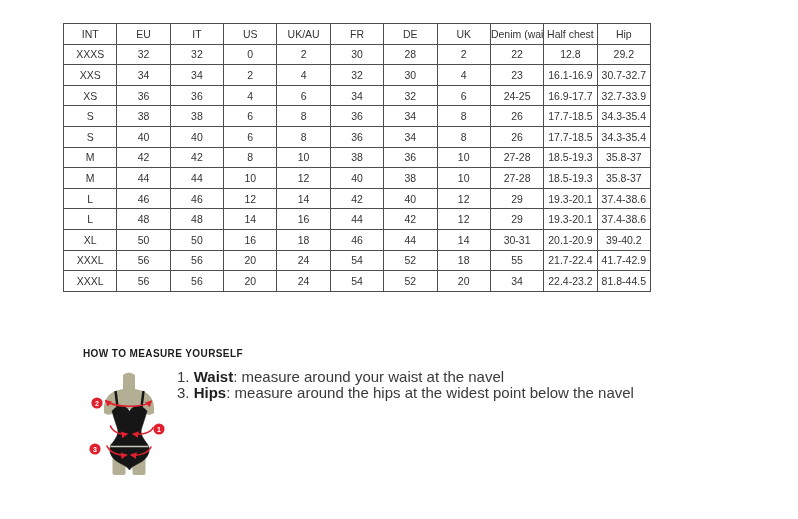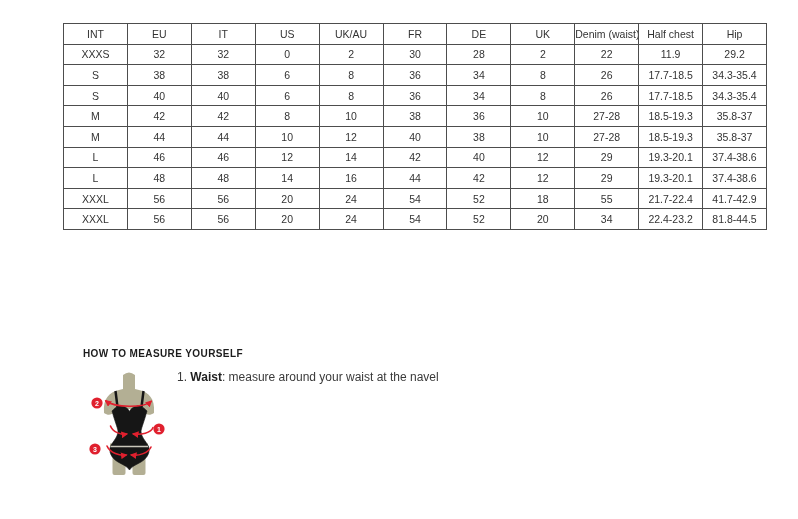--- a/index.html
+++ b/index.html
@@ -2,21 +2,21 @@
 <html><head>
 <meta charset="utf-8">
 <style>
   * { margin:0; padding:0; box-sizing:border-box; }
   html,body { width:798px; height:519px; background:#ffffff; overflow:hidden;
               font-family:"Liberation Sans", sans-serif; }
   body { position:relative; }
 
   
   .size-table {
-    position:absolute; left:63px; top:23px; width:704px;
+    position:absolute; left:63px; top:23px; width:588px;
     border-collapse:collapse; table-layout:fixed;
     font-size:10.5px; color:#333333;
   }
   .size-table th, .size-table td {
     border:1px solid #4d4d4d;
     height:20.6px;
     text-align:center; vertical-align:middle;
     font-weight:normal; padding:0;
     white-space:nowrap; overflow:hidden;
   }
@@ -26,21 +26,21 @@
     position:absolute; left:63px; top:348px;
     font-size:10px; font-weight:bold; letter-spacing:0.4px;
     color:#1c1c1c;
     padding-left:20px;
   }
   .measure-illustration {
     position:absolute; left:84px; top:366px; width:92px; height:115px;
   }
   .measure-list {
     position:absolute; left:177px; top:369px;
-    font-size:12px; color:#3a3a3a; line-height:16px;
+    font-size:15px; color:#3a3a3a; line-height:16px;
     list-style:none;
   }
   .measure-item { white-space:nowrap; }
   .measure-item .label { font-weight:bold; color:#1f1f1f; }
 
   .badge-num {
     font-family:"Liberation Sans", sans-serif;
     font-weight:bold; font-size:7px; fill:#ffffff;
     text-anchor:middle;
   }
@@ -68,22 +68,48 @@
       <tr>
         <td>XXXS</td>
         <td>32</td>
         <td>32</td>
         <td>0</td>
         <td>2</td>
         <td>30</td>
         <td>28</td>
         <td>2</td>
         <td>22</td>
-        <td>11.9</td>
+        <td>12.8</td>
         <td>29.2</td>
+      </tr>
+      <tr>
+        <td>XXS</td>
+        <td>34</td>
+        <td>34</td>
+        <td>2</td>
+        <td>4</td>
+        <td>32</td>
+        <td>30</td>
+        <td>4</td>
+        <td>23</td>
+        <td>16.1-16.9</td>
+        <td>30.7-32.7</td>
+      </tr>
+      <tr>
+        <td>XS</td>
+        <td>36</td>
+        <td>36</td>
+        <td>4</td>
+        <td>6</td>
+        <td>34</td>
+        <td>32</td>
+        <td>6</td>
+        <td>24-25</td>
+        <td>16.9-17.7</td>
+        <td>32.7-33.9</td>
       </tr>
       <tr>
         <td>S</td>
         <td>38</td>
         <td>38</td>
         <td>6</td>
         <td>8</td>
         <td>36</td>
         <td>34</td>
         <td>8</td>
@@ -148,20 +174,33 @@
         <td>48</td>
         <td>48</td>
         <td>14</td>
         <td>16</td>
         <td>44</td>
         <td>42</td>
         <td>12</td>
         <td>29</td>
         <td>19.3-20.1</td>
         <td>37.4-38.6</td>
+      </tr>
+      <tr>
+        <td>XL</td>
+        <td>50</td>
+        <td>50</td>
+        <td>16</td>
+        <td>18</td>
+        <td>46</td>
+        <td>44</td>
+        <td>14</td>
+        <td>30-31</td>
+        <td>20.1-20.9</td>
+        <td>39-40.2</td>
       </tr>
       <tr>
         <td>XXXL</td>
         <td>56</td>
         <td>56</td>
         <td>20</td>
         <td>24</td>
         <td>54</td>
         <td>52</td>
         <td>18</td>
@@ -242,13 +281,14 @@
     <circle cx="75" cy="63" r="5.6" fill="#E0202E"></circle>
     <text class="badge-num" x="75" y="65.6">1</text>
 
     <circle cx="11" cy="83" r="5.6" fill="#E0202E"></circle>
     <text class="badge-num" x="11" y="85.6">3</text>
   </g>
 </svg>
 
 <ol class="measure-list">
   <li class="measure-item"><span>1.</span>&nbsp;<span class="label">Waist</span><span>: measure around your waist at the navel</span></li>
+  <li class="measure-item"><span>3.</span>&nbsp;<span class="label">Hips</span><span>: measure around the hips at the widest point below the navel</span></li>
 </ol>
 
 </body></html>

